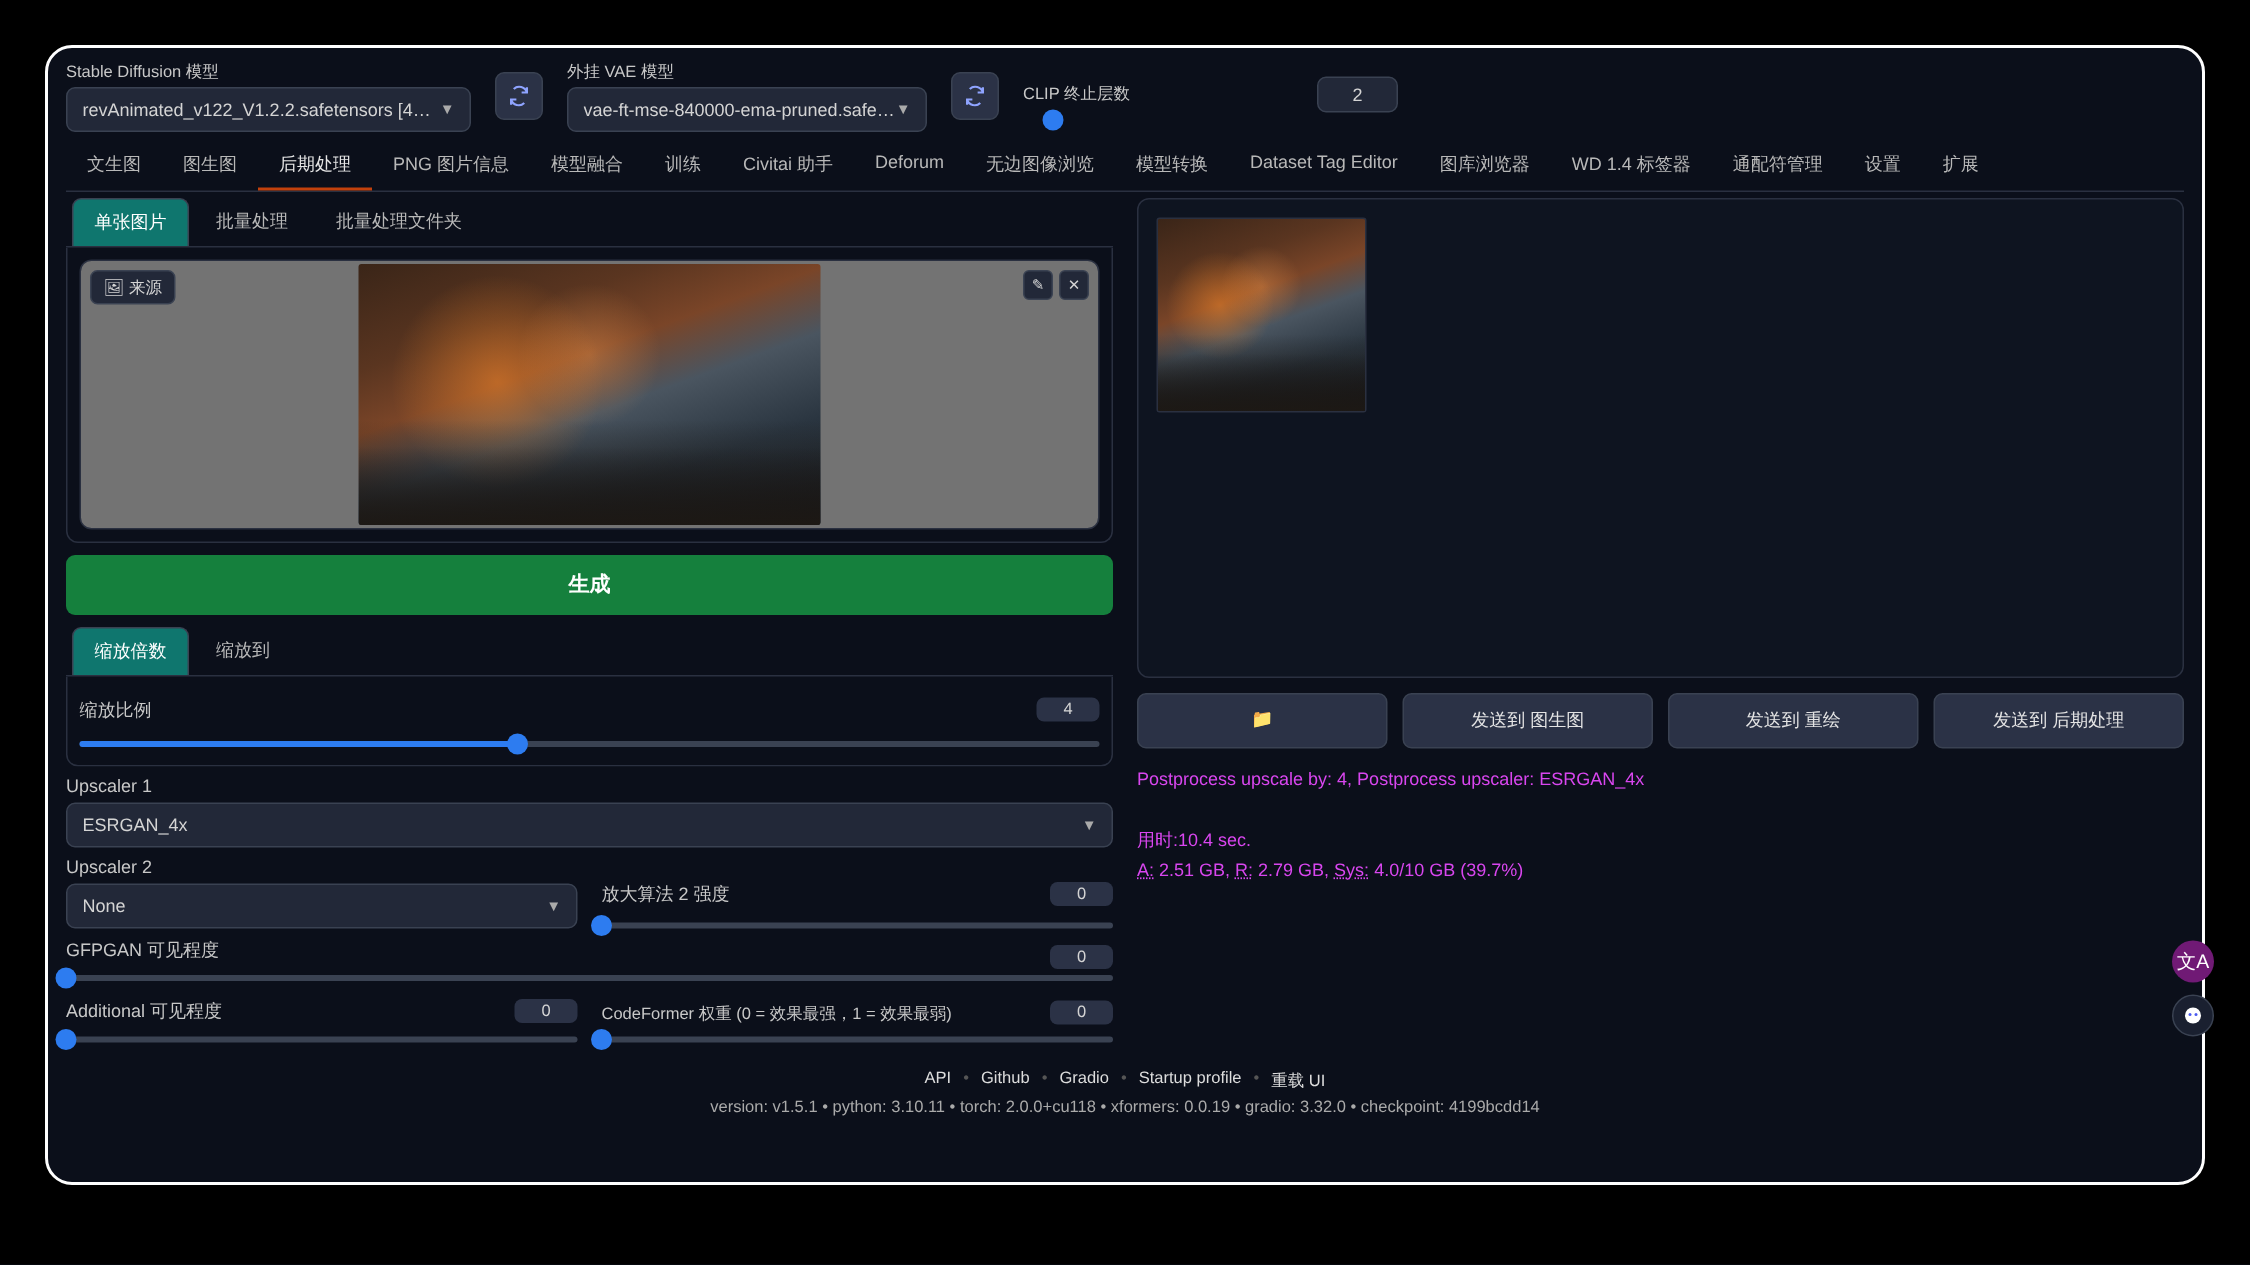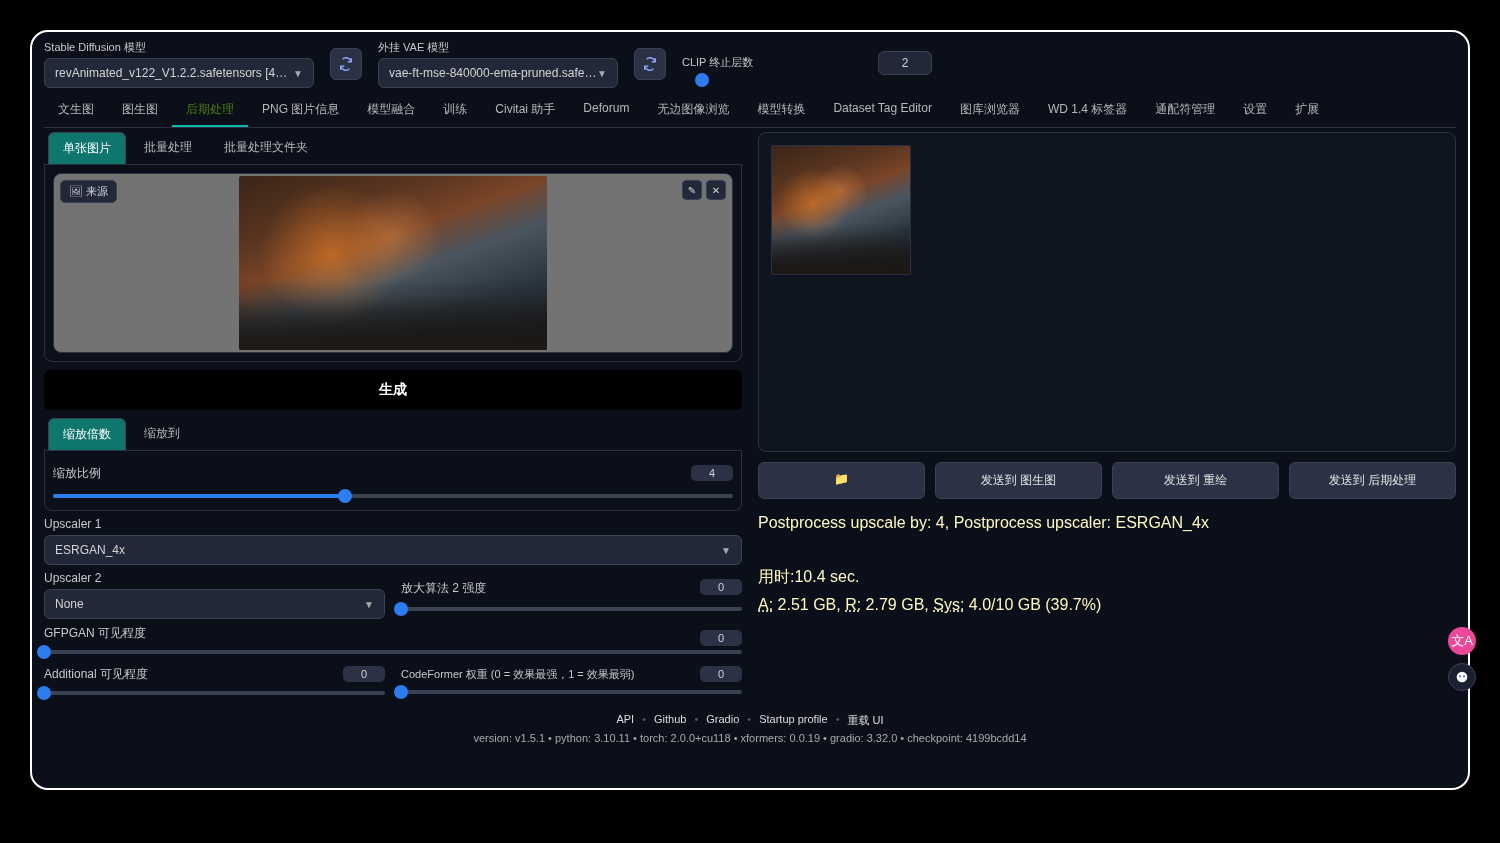--- a/index.html
+++ b/index.html
@@ -10,51 +10,51 @@
 .label { color: #c8c8c8; font-size: 11px; }
 .select { background: #222838; border: 1px solid #3a4252; border-radius: 6px; padding: 7px 10px; color: #d4d4d4; display: flex; justify-content: space-between; align-items: center; cursor: pointer; }
 .select .chev { color: #aaa; font-size: 10px; }
 .icon-btn { background: #2b3246; border: 1px solid #3a4252; border-radius: 6px; width: 32px; height: 32px; display: flex; align-items: center; justify-content: center; cursor: pointer; color: #7a8cff; }
 .num-input { background: #222838; border: 1px solid #3a4252; border-radius: 6px; padding: 4px 8px; width: 54px; text-align: center; color: #d4d4d4; }
 .slider-track { position: relative; height: 4px; background: #3a4252; border-radius: 2px; flex: 1; }
 .slider-fill { position: absolute; height: 100%; background: #2d7cf0; border-radius: 2px; }
 .slider-thumb { position: absolute; width: 14px; height: 14px; background: #2d7cf0; border-radius: 50%; top: -5px; transform: translateX(-50%); cursor: pointer; }
 .tabs { display: flex; gap: 0; border-bottom: 1px solid #2a3040; margin-bottom: 0; }
 .tab { padding: 7px 14px; color: #b8b8b8; cursor: pointer; }
-.tab.active { color: #4d7c0f; border-bottom: 2px solid #14b8a6; }
+.tab.active { color: #e5e5e5; border-bottom: 2px solid #c2410c; }
 .tab.inner-active { background: #0f766e; border: 1px solid #3a4252; border-bottom: none; border-radius: 6px 6px 0 0; color: #fff; }
 .main-split { display: flex; gap: 16px; }
 .left-pane, .right-pane { flex: 1; min-width: 0; }
 .inner-tabs { display: flex; gap: 4px; border-bottom: 1px solid #2a3040; padding-left: 4px; }
 .panel { border: 1px solid #2a3040; border-radius: 0 0 8px 8px; padding: 8px; }
 .img-area { border: 1px solid #2a3040; border-radius: 8px; background: #737373; position: relative; display: flex; justify-content: center; align-items: center; min-height: 180px; }
 .source-badge { position: absolute; top: 6px; left: 6px; background: #222838; border: 1px solid #3a4252; border-radius: 5px; padding: 3px 8px; font-size: 11px; }
 .img-controls { position: absolute; top: 6px; right: 6px; display: flex; gap: 4px; }
 .img-controls .ctrl { background: #222838; border: 1px solid #3a4252; border-radius: 4px; width: 20px; height: 20px; display: flex; align-items: center; justify-content: center; cursor: pointer; font-size: 10px; }
 .fake-img { width: 308px; height: 174px; background: linear-gradient(160deg, #3a2518 0%, #5a3520 25%, #7a4528 40%, #4a5560 55%, #2a3540 75%, #1a2028 100%); position: relative; overflow: hidden; border-radius: 2px; }
 .fake-img::before { content: ''; position: absolute; inset: 0; background: radial-gradient(circle at 30% 45%, rgba(255,140,40,0.5) 0%, transparent 30%), radial-gradient(circle at 50% 35%, rgba(255,160,80,0.35) 0%, transparent 25%), linear-gradient(0deg, rgba(10,12,18,0.8) 0%, transparent 30%); }
 .fake-img::after { content:''; position:absolute; bottom:0; left:0; right:0; height:40%; background: linear-gradient(180deg, transparent, rgba(30,25,20,0.9)); }
 .fake-img-small { width: 140px; height: 130px; margin: 12px; }
-.generate-btn { background: #000000; color: #fff; font-weight: 600; padding: 11px; text-align: center; border-radius: 6px; cursor: pointer; margin: 8px 0; font-size: 14px; }
+.generate-btn { background: #15803d; color: #fff; font-weight: 600; padding: 11px; text-align: center; border-radius: 6px; cursor: pointer; margin: 8px 0; font-size: 14px; }
 .field-label { color: #c8c8c8; font-size: 12px; margin: 6px 0 4px; }
 .val-box { background: #2b3246; border-radius: 5px; padding: 2px 14px; font-size: 11px; min-width: 42px; text-align: center; }
-.two-col { display: flex; gap: 16px; align-items: center; }
+.two-col { display: flex; gap: 16px; align-items: flex-end; }
 .two-col > div { flex: 1; }
 .output-img-container { border: 1px solid #2a3040; border-radius: 8px; background: #0e1420; min-height: 320px; }
 .action-row { display: flex; gap: 10px; margin: 10px 0; }
 .action-btn { flex: 1; background: #2b3246; border: 1px solid #3a4252; border-radius: 6px; padding: 9px; text-align: center; cursor: pointer; font-size: 12px; color: #e4e4e4; font-weight: 500; }
-.info-text { font-size: 16px; color: #fef9c3; line-height: 1.7; margin-top: 4px; }
+.info-text { font-size: 12px; color: #d946ef; line-height: 1.7; margin-top: 4px; }
 .info-text .und { text-decoration: underline dotted; }
 .footer { text-align: center; margin-top: 18px; font-size: 11px; color: #aaa; }
 .footer-links { display: flex; justify-content: center; gap: 8px; margin-bottom: 4px; }
 .footer-links span { color: #ddd; cursor: pointer; font-weight: 500; }
 .footer-links .sep { color: #555; cursor: default; font-weight: normal; }
 .float-icons { position: absolute; right: -8px; top: 595px; display: flex; flex-direction: column; gap: 8px; }
 .float-icon { width: 28px; height: 28px; border-radius: 50%; display: flex; align-items: center; justify-content: center; cursor: pointer; font-size: 13px; }
-.float-icon.blue { background: #ec4899; color: #fff; }
+.float-icon.blue { background: #701a75; color: #fff; }
 .float-icon.dark { background: #1a2030; border: 1px solid #3a4252; }
 </style>
 </head>
 <body>
 
 <div class="window">
 
   <div class="header-row">
     <div class="header-col" style="width:270px">
       <div class="label">Stable Diffusion 模型</div>

